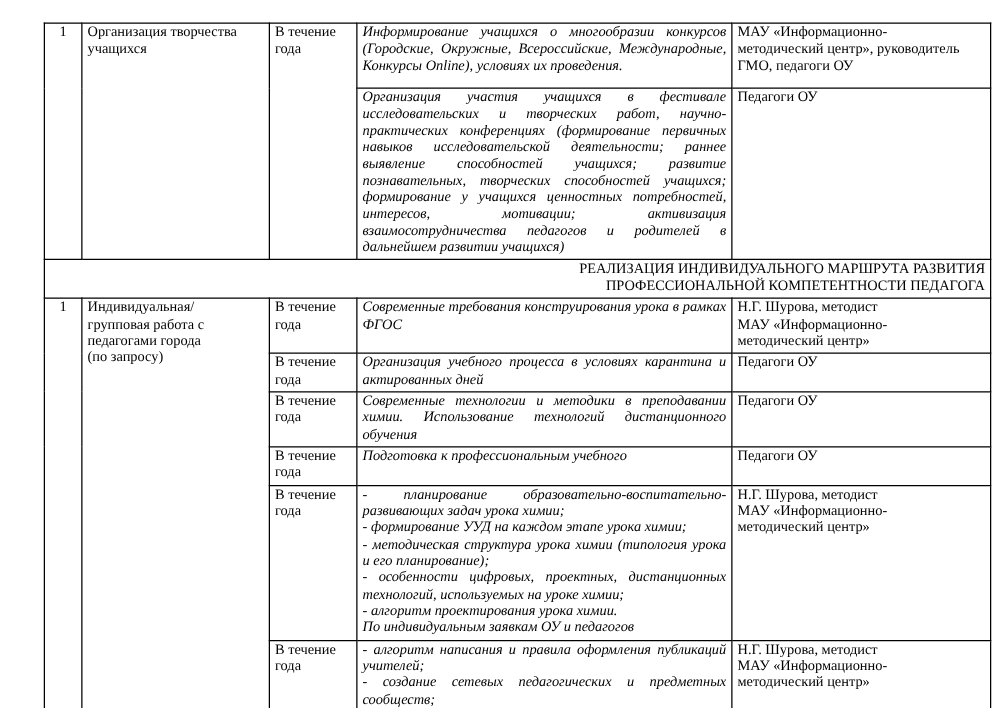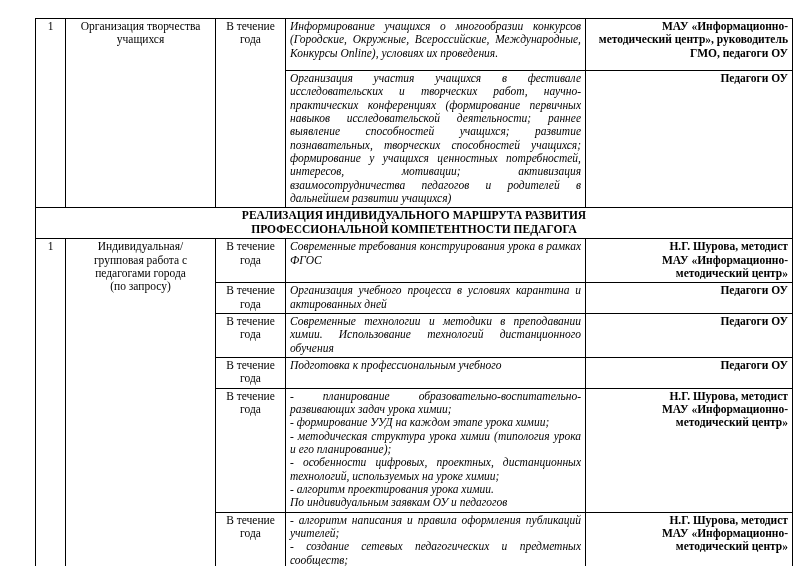--- a/index.html
+++ b/index.html
@@ -3,25 +3,25 @@
 <meta charset="utf-8">
 <style>
   * { margin:0; padding:0; box-sizing:border-box; }
   html, body { width:800px; height:566px; background:#ffffff; overflow:hidden;
                font-family:"Liberation Serif", serif; color:#000; }
   .page { position:absolute; left:35px; top:18px; width:757px; }
   table.plan { border-collapse:collapse; table-layout:fixed; width:757px; }
   table.plan td { border:1px solid #000; vertical-align:top;
                   padding:1px 4px 2px 4px; font-size:11.5px; line-height:1.16; }
   .c-num  { text-align:center; }
-  .c-name { text-align:center; white-space:pre-line; }
-  .c-time { text-align:center; }
+  .c-name { text-align:left; white-space:pre-line; }
+  .c-time { text-align:left; }
   .c-content { text-align:justify; white-space:pre-line;font-style:italic; }
-  .c-resp { text-align:right; white-space:pre-line;font-weight:bold; }
-  .c-section { text-align:center; font-weight:bold; font-size:12.5px;
+  .c-resp { text-align:left; white-space:pre-line; }
+  .c-section { text-align:right; font-weight:normal; font-size:12.5px;
                line-height:1.2; white-space:pre-line; padding:2px 4px; }
 </style>
 </head>
 <body>
 
 <div class="page">
   <table class="plan">
     <colgroup>
       <col style="width:30px">
       <col style="width:150px">

